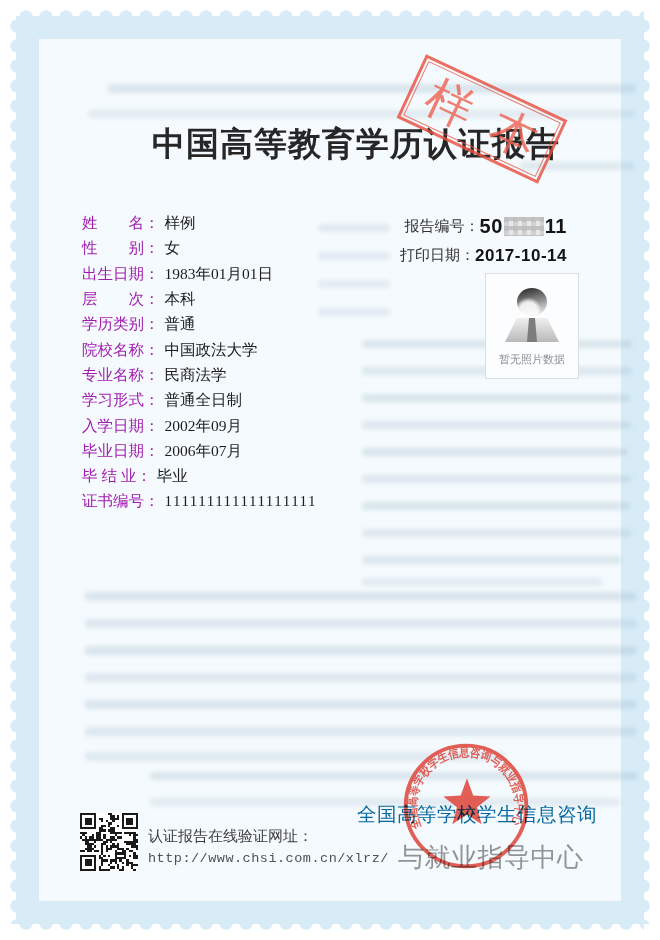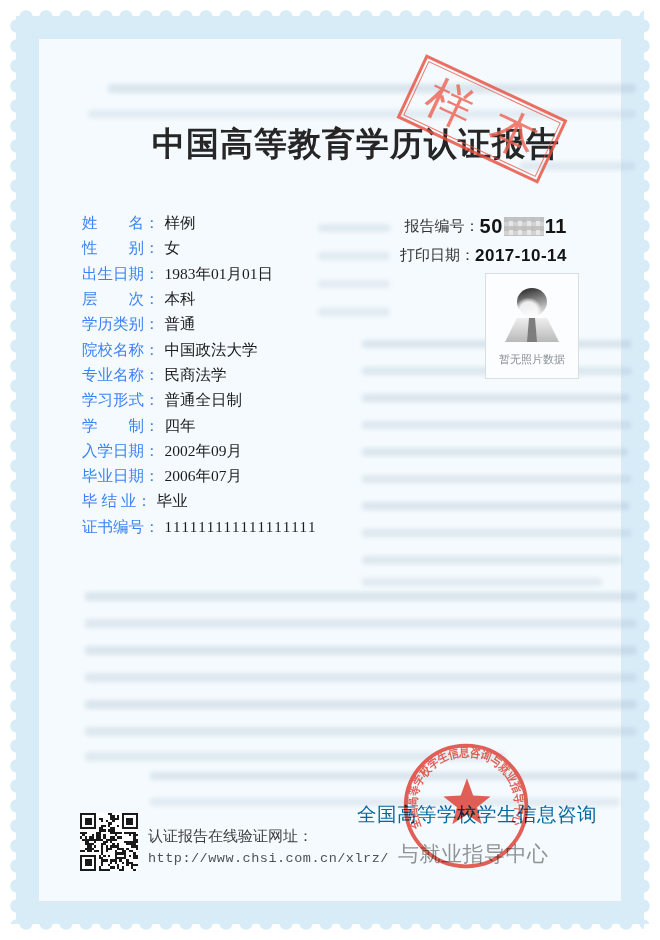--- a/index.html
+++ b/index.html
@@ -43,33 +43,33 @@
            background:radial-gradient(circle at 38% 82%,rgba(255,255,255,.85) 0 30%,rgba(255,255,255,0) 46%),
                       linear-gradient(165deg,#393939 12%,#8d8d8d 50%,#dcdcdc 85%);}
   .ph-body{width:54px;height:24px;margin-top:2px;position:relative;
            clip-path:polygon(22% 0,78% 0,100% 100%,0 100%);
            background:linear-gradient(180deg,#efefef,#b9b9b9);}
   .ph-tie{position:absolute;left:50%;top:0;width:10px;height:24px;transform:translateX(-50%);
           clip-path:polygon(20% 0,80% 0,100% 100%,0 100%);background:#7d7d7d;}
   .ph-txt{margin-top:10px;font-size:11px;color:#8a9096;font-family:"Liberation Sans",sans-serif;}
   .fields{position:absolute;left:82px;top:211px;z-index:3;}
   .f-row{display:flex;align-items:center;height:25.3px;font-size:15.5px;}
-  .f-label{color:#3b82f6;white-space:pre;text-align:right;}
+  .f-label{color:#a21caf;white-space:pre;text-align:right;}
   .f-value{margin-left:5px;color:#1c1c1c;}
   .f-row.cert .f-value{font-size:15px;letter-spacing:1.5px;}
   .conclusion{position:absolute;left:82px;top:542px;font-family:"Liberation Sans",sans-serif;
               font-size:19px;font-weight:700;color:#222;z-index:3;}
   .qr{position:absolute;left:80px;top:813px;width:58px;height:58px;z-index:3;}
   .verify-label{position:absolute;left:148px;top:827px;font-size:15px;color:#3d3d3d;z-index:3;}
   .verify-url{position:absolute;left:148px;top:851px;font-family:"Liberation Mono","DejaVu Sans Mono",monospace;
               font-size:13.5px;letter-spacing:.5px;color:#4d5257;z-index:3;}
   .org1{position:absolute;left:357px;top:801px;font-family:"Liberation Sans",sans-serif;
         font-size:19.5px;color:#0369a1;letter-spacing:.5px;z-index:6;mix-blend-mode:multiply;}
   .org2{position:absolute;left:398px;top:840px;font-family:"Liberation Sans",sans-serif;
-        font-size:21px;color:#979797;letter-spacing:.5px;z-index:6;mix-blend-mode:multiply;}
+        font-size:26px;color:#979797;letter-spacing:.5px;z-index:6;mix-blend-mode:multiply;}
   .seal{position:absolute;left:399px;top:739px;width:134px;height:134px;z-index:5;opacity:.88;}
 </style>
 </head>
 <body>
 
 <div class="sheet">
   <div class="interior"></div>
   <div class="band h top"></div>
   <div class="band h bottom"></div>
   <div class="band v left"></div>
@@ -169,24 +169,20 @@
       <div class="f-row">
         <span class="f-label">专业名称：</span>
         <span class="f-value">民商法学</span>
       </div>
 
       <div class="f-row">
         <span class="f-label">学习形式：</span>
         <span class="f-value">普通全日制</span>
       </div>
 
-      <div class="f-row">
-        <span class="f-label">学　　制：</span>
-        <span class="f-value">四年</span>
-      </div>
 
       <div class="f-row">
         <span class="f-label">入学日期：</span>
         <span class="f-value">2002年09月</span>
       </div>
 
       <div class="f-row">
         <span class="f-label">毕业日期：</span>
         <span class="f-value">2006年07月</span>
       </div>

